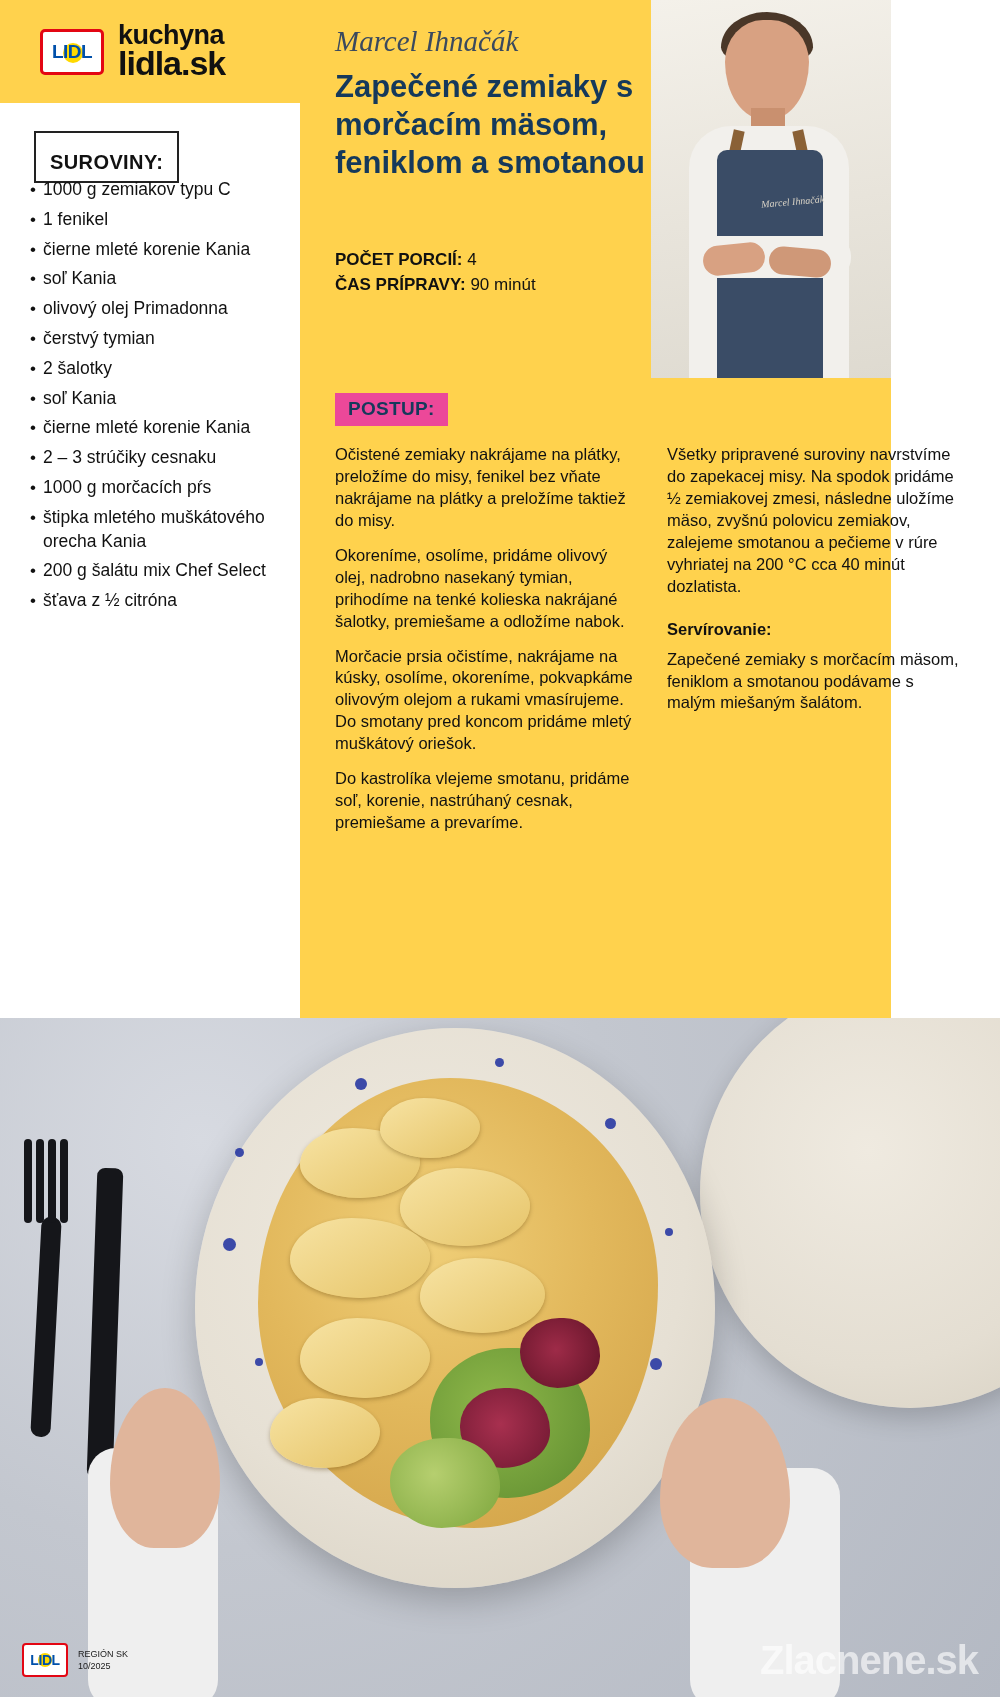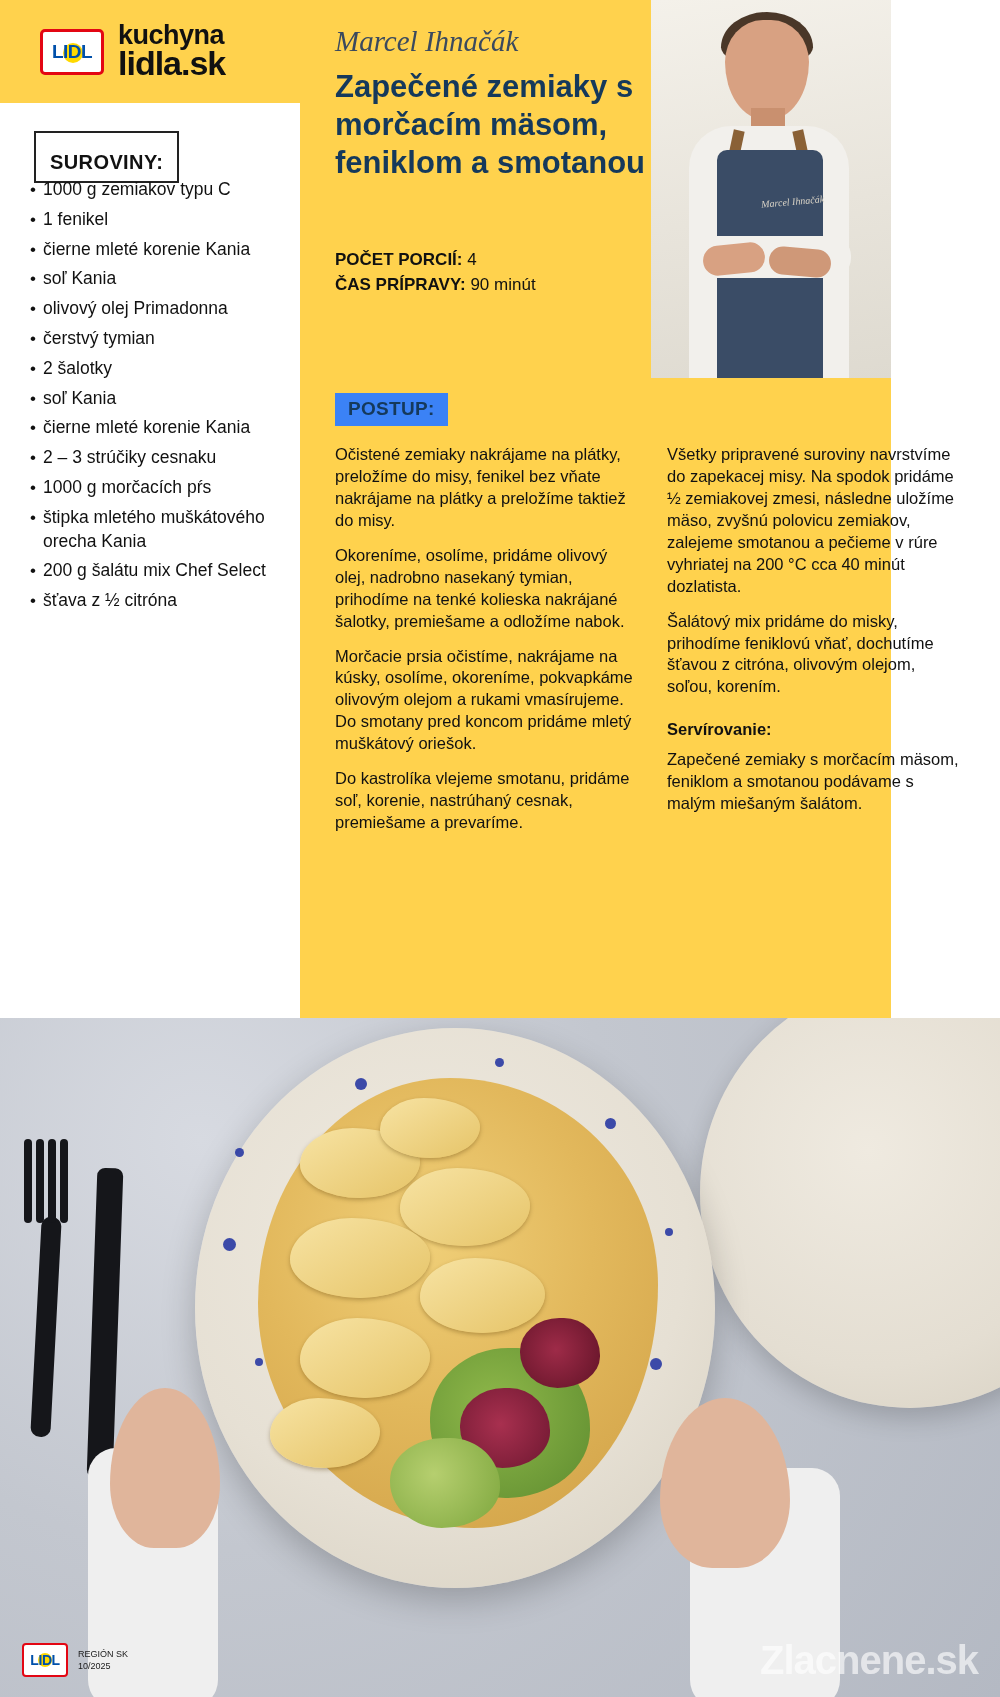--- a/index.html
+++ b/index.html
@@ -144,21 +144,21 @@
     width: 420px;
     font-size: 17px;
     color: #111;
     line-height: 1.45;
   }
   .meta b { font-weight: bold; }
 
   .postup-box {
     position: absolute;
     left: 35px; top: 393px;
-    background: #3b82f6;
+    background: #ec4899;
     padding: 5px 13px 6px 13px;
   }
   .postup-box span {
     font-size: 19px; font-weight: bold; color: #15395b;
     letter-spacing: 0.3px;
   }
 
   .steps-wrap {
     position: absolute;
     left: 35px; top: 444px;
@@ -460,21 +460,20 @@
 
     <div class="steps-wrap">
       <div class="col-steps">
         <p>Očistené zemiaky nakrájame na plátky, preložíme do misy, fenikel bez vňate nakrájame na plátky a preložíme taktiež do misy.</p>
         <p>Okoreníme, osolíme, pridáme olivový olej, nadrobno nasekaný tymian, prihodíme na tenké kolieska nakrájané šalotky, premiešame a odložíme nabok.</p>
         <p>Morčacie prsia očistíme, nakrájame na kúsky, osolíme, okoreníme, pokvapkáme olivovým olejom a rukami vmasírujeme. Do smotany pred koncom pridáme mletý muškátový oriešok.</p>
         <p>Do kastrolíka vlejeme smotanu, pridáme soľ, korenie, nastrúhaný cesnak, premiešame a prevaríme.</p>
       </div>
       <div class="col-steps">
         <p>Všetky pripravené suroviny navrstvíme do zapekacej misy. Na spodok pridáme ½ zemiakovej zmesi, následne uložíme mäso, zvyšnú polovicu zemiakov, zalejeme smotanou a pečieme v rúre vyhriatej na 200 °C cca 40 minút dozlatista.</p>
-        <p>Šalátový mix pridáme do misky, prihodíme feniklovú vňať, dochutíme šťavou z citróna, olivovým olejom, soľou, korením.</p>
         <div class="serv-head">Servírovanie:</div>
         <p>Zapečené zemiaky s morčacím mäsom, feniklom a smotanou podávame s malým miešaným šalátom.</p>
       </div>
     </div>
 
     <div class="chef-photo">
       <div class="bg"></div>
       <div class="hair"></div>
       <div class="head"></div>
       <div class="neck"></div>

